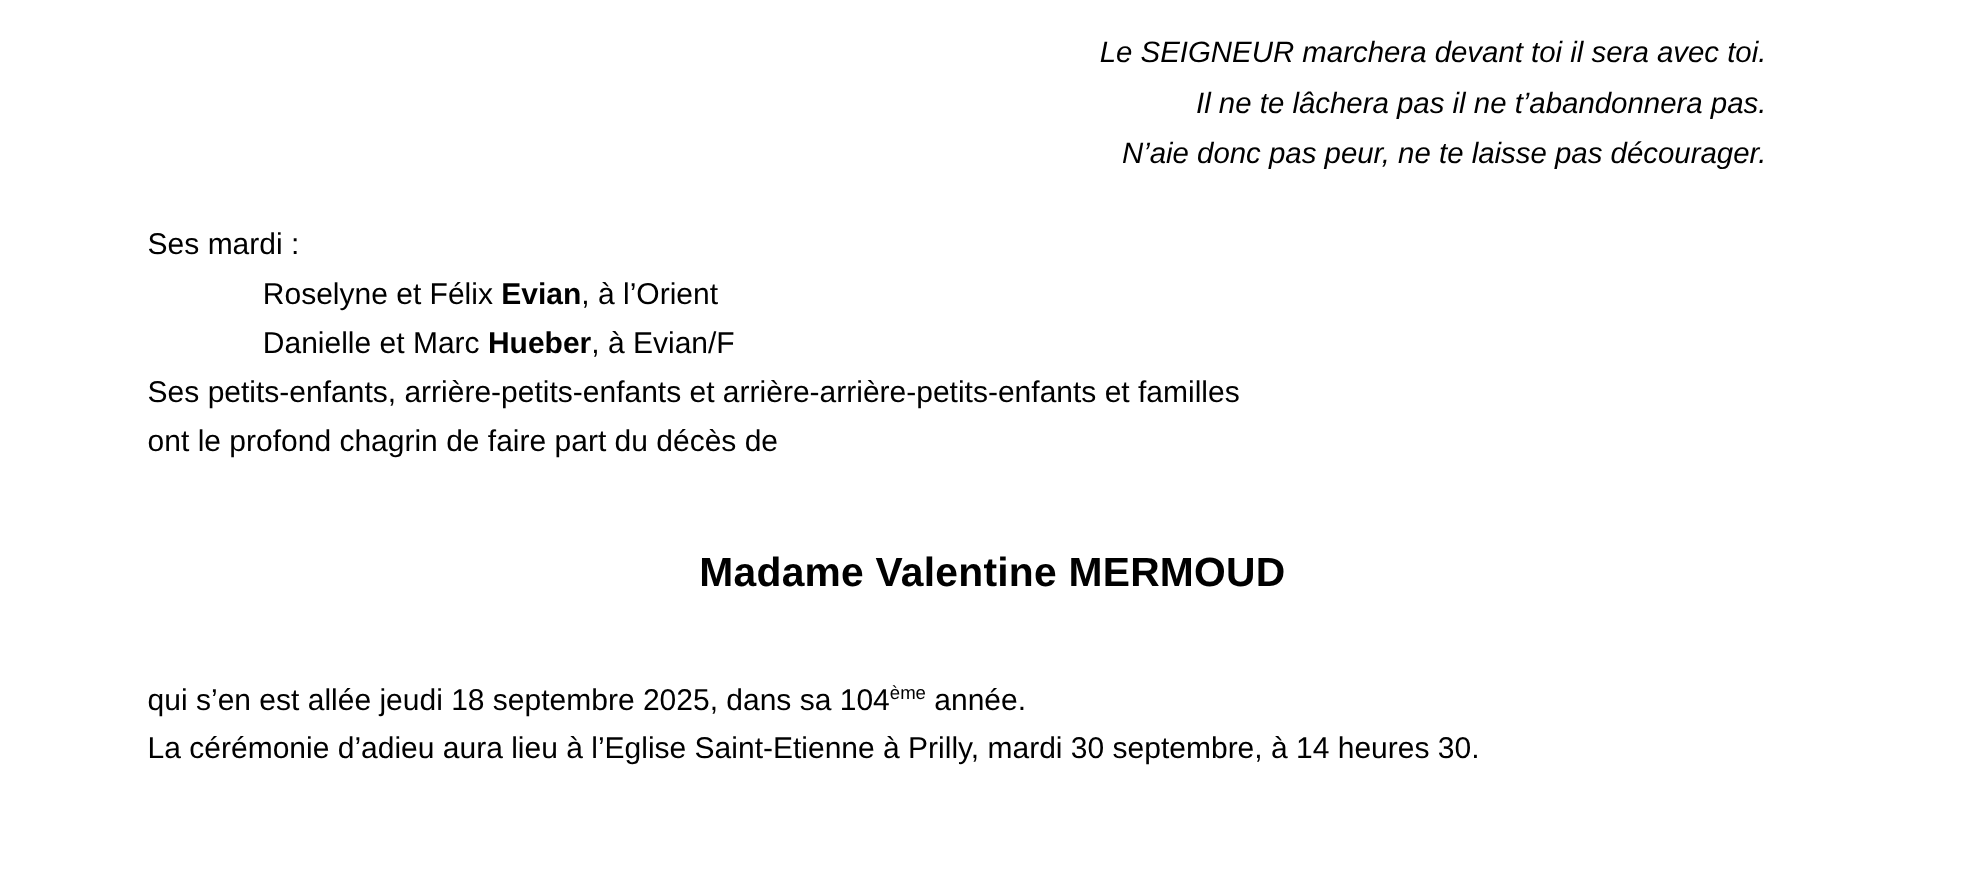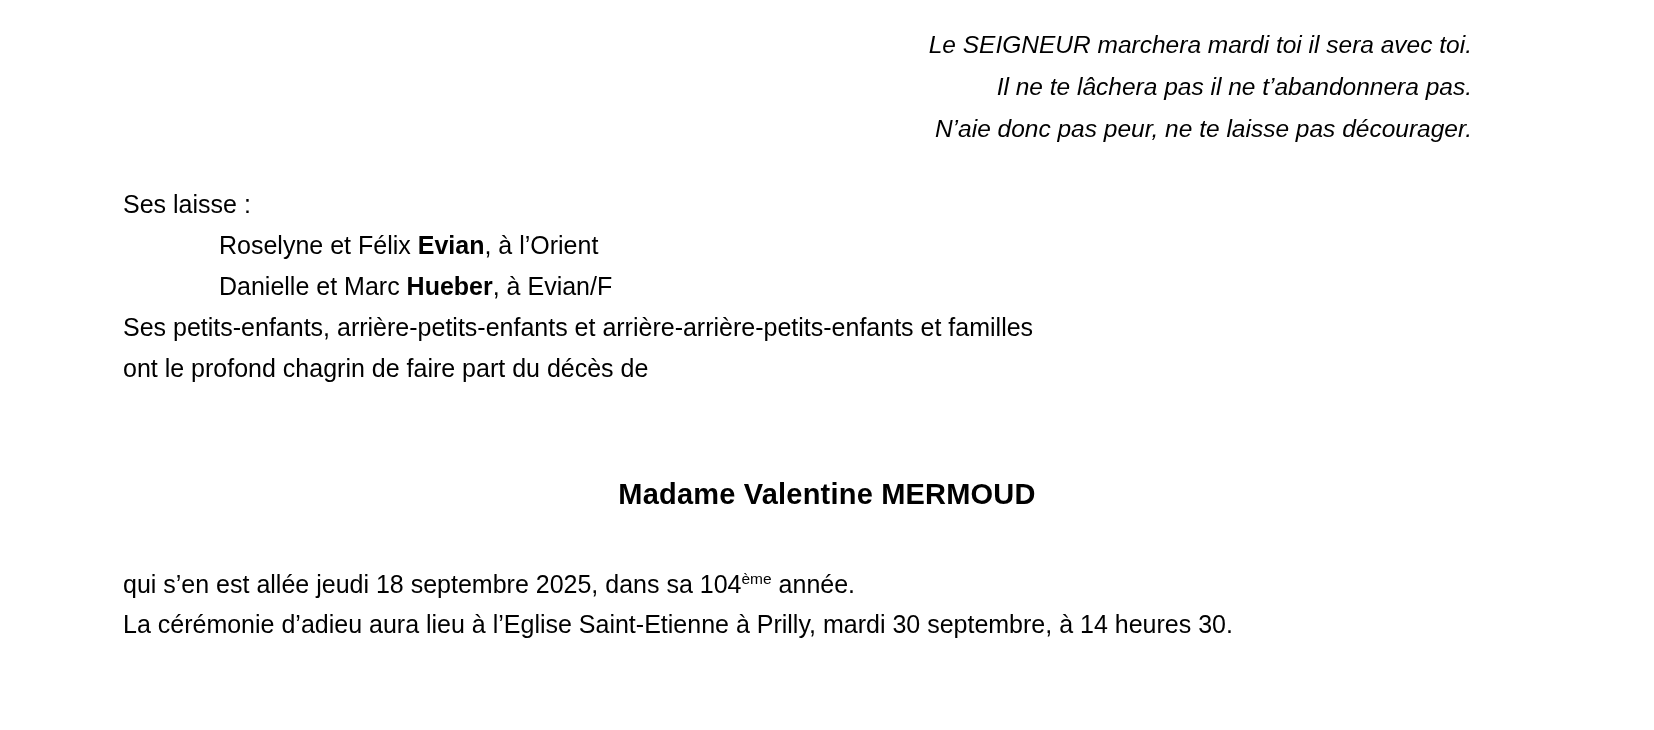--- a/index.html
+++ b/index.html
@@ -45,24 +45,23 @@
   }
   .indent {
     padding-left: 96px;
   }
   .name-block {
     position: absolute;
     top: 458px;
     left: 0;
     width: 1654px;
     text-align: center;
-    font-size: 29px;
+    font-size: 34px;
     font-weight: bold;
     letter-spacing: 0.2px;
-    margin-top: 20px;
   }
   .closing-block {
     position: absolute;
     left: 123px;
     top: 552px;
     font-size: 25px;
     line-height: 40px;
     margin-top: 12px;
   }
   sup {
@@ -73,27 +72,27 @@
   b {
     font-weight: bold;
   }
 </style>
 </head>
 <body>
 
 <div class="page">
 
   <div class="epigraph">
-    <div>Le SEIGNEUR marchera mardi toi il sera avec toi.</div>
+    <div>Le SEIGNEUR marchera devant toi il sera avec toi.</div>
     <div>Il ne te lâchera pas il ne t’abandonnera pas.</div>
     <div>N’aie donc pas peur, ne te laisse pas décourager.</div>
   </div>
 
   <div class="body-block">
-    <div class="line">Ses laisse :</div>
+    <div class="line">Ses mardi :</div>
 
     <div class="line indent"><span>Roselyne et Félix </span><b>Evian</b><span>, à l’Orient</span></div>
 
 
     <div class="line indent"><span>Danielle et Marc </span><b>Hueber</b><span>, à Evian/F</span></div>
 
     <div class="line">Ses petits-enfants, arrière-petits-enfants et arrière-arrière-petits-enfants et familles</div>
     <div class="line">ont le profond chagrin de faire part du décès de</div>
   </div>
 

